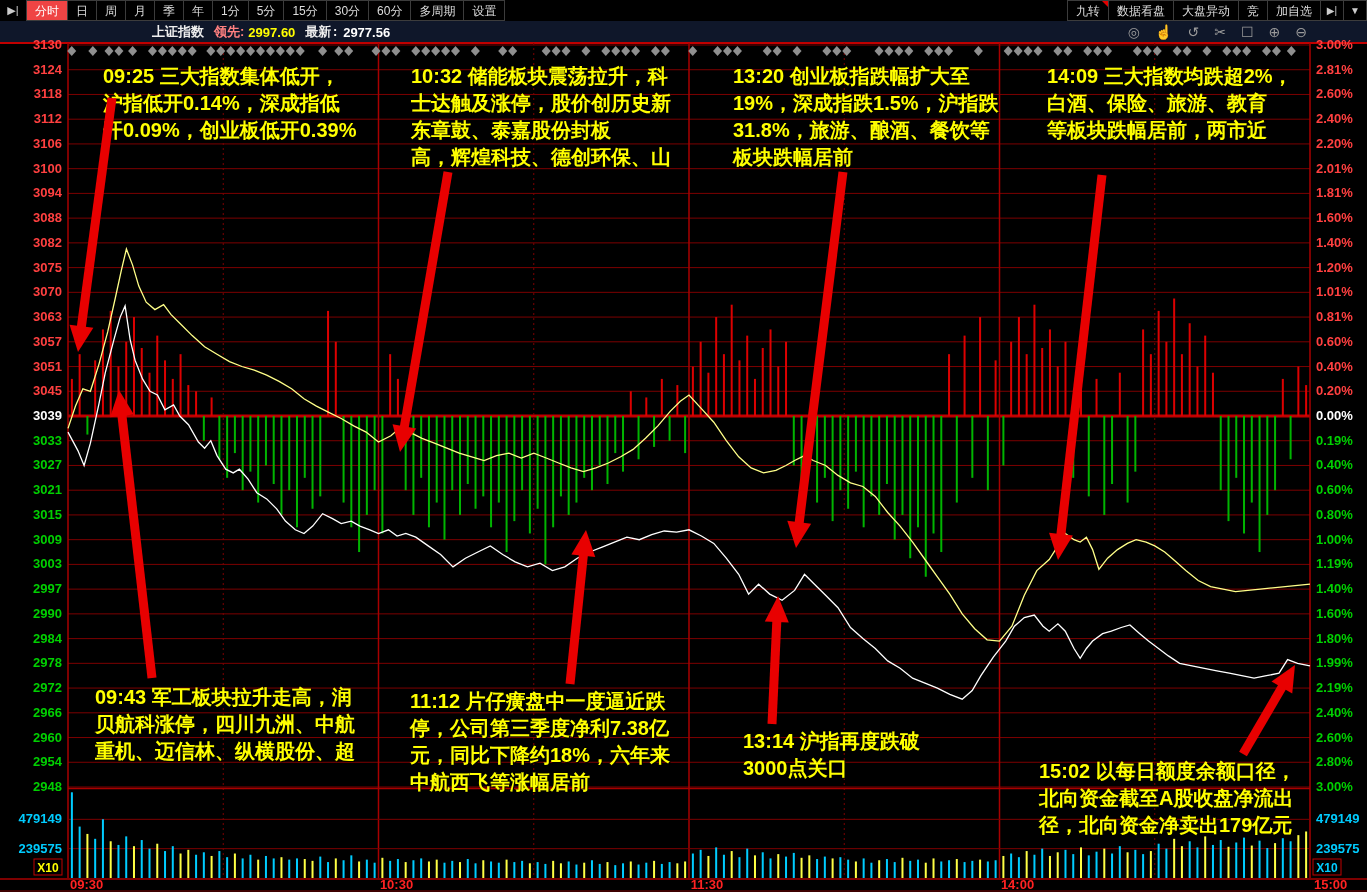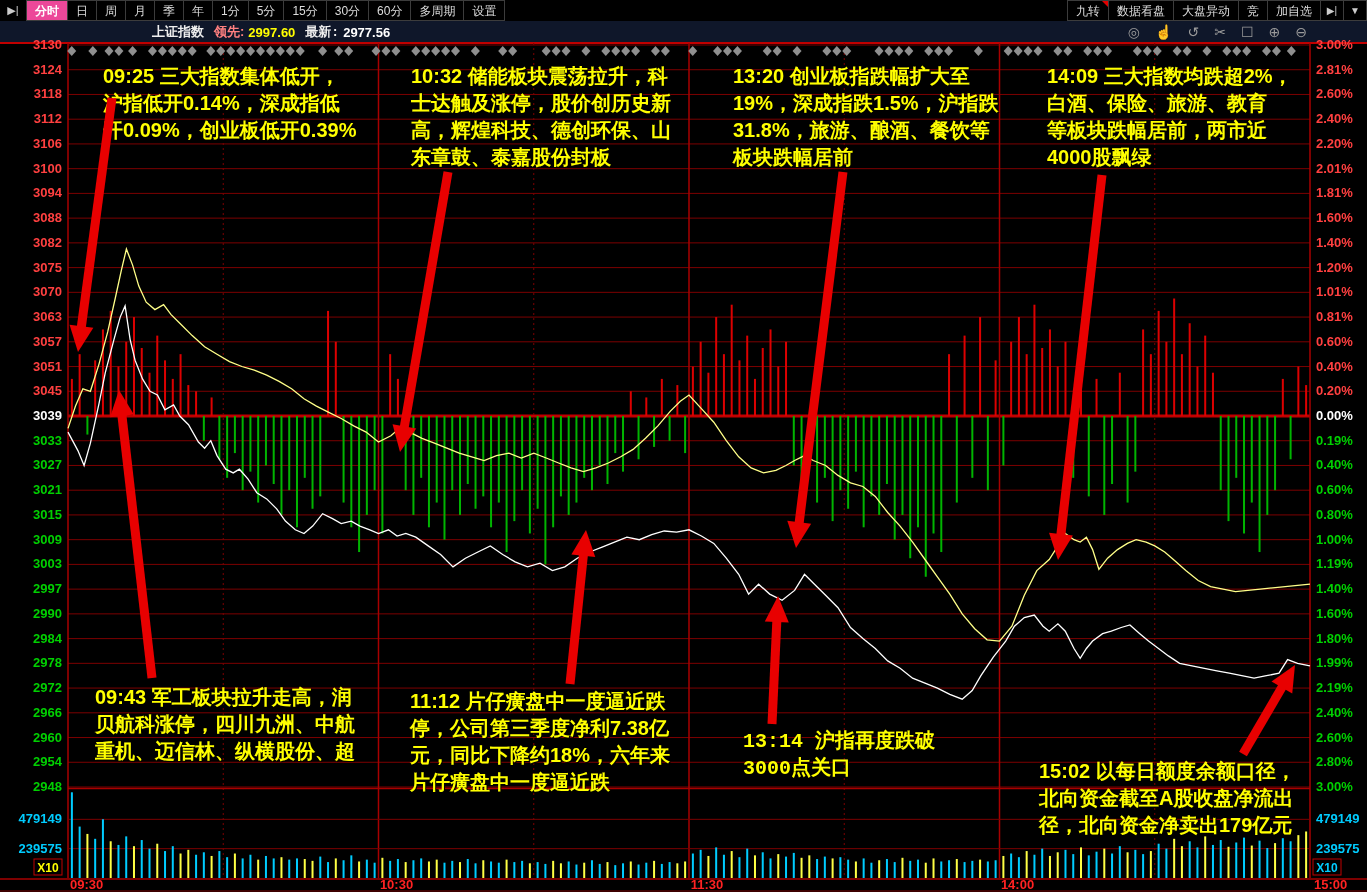--- a/index.html
+++ b/index.html
@@ -6,21 +6,21 @@
     font-family:"Liberation Sans",sans-serif;}
   #app{position:relative;width:1367px;height:892px;background:#000;}
   
   .topbar{position:absolute;left:0;top:0;width:1367px;height:21px;background:#000;
     display:flex;align-items:stretch;font-size:12px;color:#ddd;}
   .jump{width:26px;display:flex;align-items:center;justify-content:center;color:#ccc;font-size:11px;}
   .tabs{display:flex;align-items:stretch;}
   .tab{padding:2px 8px 0 8px;border:1px solid #3c3c3c;border-left:none;display:flex;align-items:center;
     cursor:default;white-space:nowrap;position:relative;}
   .tab:first-child{border-left:1px solid #3c3c3c;}
-  .tab.active{background:#ec4899;color:#fff;font-weight:bold;}
+  .tab.active{background:#ef4444;color:#fff;font-weight:normal;}
   .topbar .spacer{flex:1;}
   .corner:after{content:"";position:absolute;top:0;right:0;border-top:6px solid #e00000;border-left:6px solid transparent;}
   .mini{width:22px;display:flex;align-items:center;justify-content:center;border:1px solid #3c3c3c;border-left:none;font-size:10px;color:#ccc;}
   
   .subbar{position:absolute;left:0;top:21px;width:1367px;height:22px;background:#0f172a;display:flex;
     align-items:center;font-size:13px;font-weight:bold;}
   .subbar .name{color:#eee;margin-left:152px;}
   .lab-lead{color:#ff8080;margin-left:10px;}
   .val-lead{color:#ffff00;margin-left:4px;}
   .lab-last{color:#eee;margin-left:10px;font-family:Liberation Mono, monospace;}
@@ -625,47 +625,46 @@
     </svg>
   <div id="anno">
       <div class="note" style="left: 88px; top: 63px; width: 272px;">
         <div>09:25 三大指数集体低开，</div>
         <div>沪指低开0.14%，深成指低</div>
         <div>开0.09%，创业板低开0.39%</div>
       </div>
       <div class="note" style="left: 396px; top: 63px; width: 300px;">
         <div>10:32 储能板块震荡拉升，科</div>
         <div>士达触及涨停，股价创历史新</div>
+        <div>东章鼓、泰嘉股份封板</div>
         <div>高，辉煌科技、德创环保、山</div>
-        <div>东章鼓、泰嘉股份封板</div>
       </div>
       <div class="note" style="left: 718px; top: 63px; width: 280px;">
         <div>13:20 创业板指跌幅扩大至</div>
         <div>19%，深成指跌1.5%，沪指跌</div>
         <div>31.8%，旅游、酿酒、餐饮等</div>
         <div>板块跌幅居前</div>
       </div>
       <div class="note" style="left: 1032px; top: 63px; width: 272px;">
         <div>14:09 三大指数均跌超2%，</div>
         <div>白酒、保险、旅游、教育</div>
         <div>等板块跌幅居前，两市近</div>
-        <div>4000股飘绿</div>
       </div>
       <div class="note" style="left: 80px; top: 684px; width: 300px;">
         <div>09:43 军工板块拉升走高，润</div>
         <div>贝航科涨停，四川九洲、中航</div>
         <div>重机、迈信林、纵横股份、超</div>
       </div>
       <div class="note" style="left: 395px; top: 688px; width: 305px;">
         <div>11:12 片仔癀盘中一度逼近跌</div>
         <div>停，公司第三季度净利7.38亿</div>
         <div>元，同比下降约18%，六年来</div>
-        <div>片仔癀盘中一度逼近跌</div>
-      </div>
-      <div class="note" style="left: 728px; top: 728px; width: 240px; font-family: Liberation Mono, monospace;">
+        <div>中航西飞等涨幅居前</div>
+      </div>
+      <div class="note" style="left: 728px; top: 728px; width: 240px;">
         <div>13:14 沪指再度跌破</div>
         <div>3000点关口</div>
       </div>
       <div class="note" style="left: 1024px; top: 758px; width: 300px;">
         <div>15:02 以每日额度余额口径，</div>
         <div>北向资金截至A股收盘净流出</div>
         <div>径，北向资金净卖出179亿元</div>
       </div>
     </div>
   <svg id="arrow-svg" width="1367" height="892">

